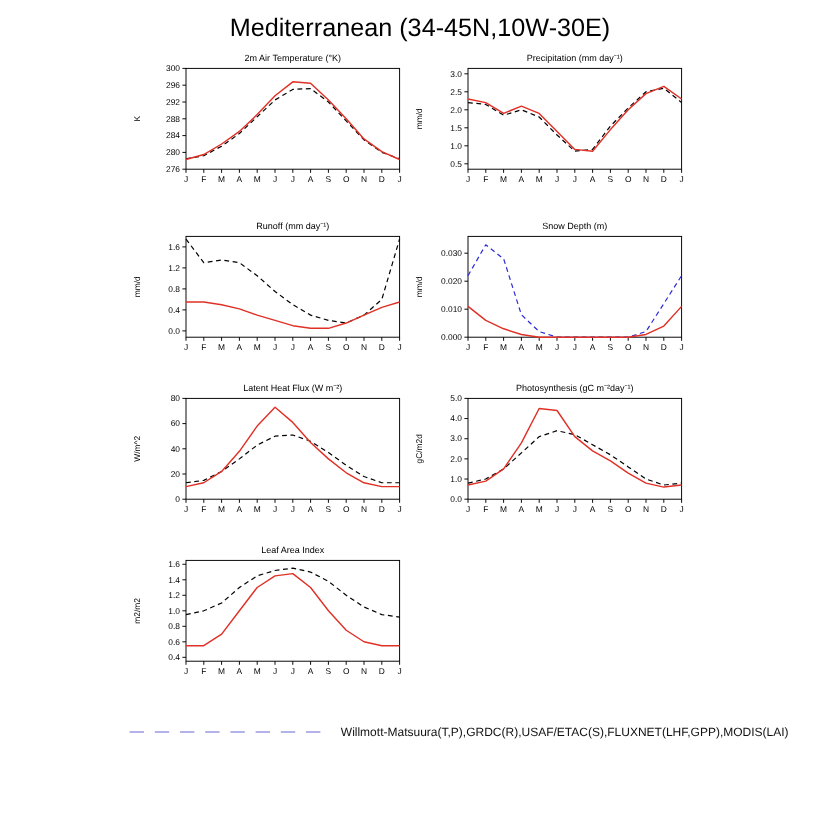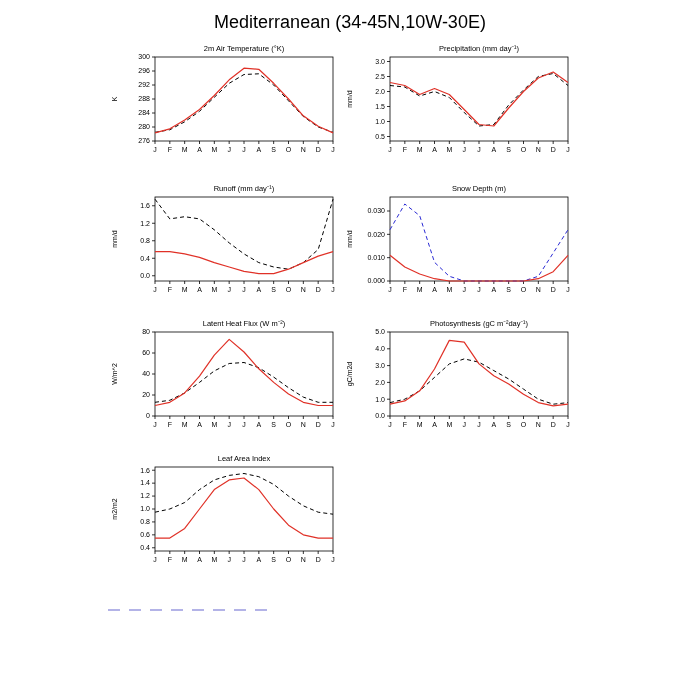--- a/index.html
+++ b/index.html
@@ -2,21 +2,21 @@
 <html><head>
 <meta charset="utf-8">
 <style>
   html,body{margin:0;padding:0;background:#ffffff;}
   .canvas{
     position:relative;width:700px;height:700px;background:#ffffff;
     font-family:"Liberation Sans", sans-serif;color:#000;overflow:hidden;
   }
   .main-title{
     position:absolute;top:12px;left:0;width:100%;text-align:center;
-    font-size:18px;color:#000;
+    font-size:21px;color:#000;
   }
   .panel{position:absolute;}
   .legend{position:absolute;left:106px;top:597px;}
   .legend-row{display:flex;align-items:center;height:26px;}
   .legend-label{font-size:10px;margin-left:10px;color:#111;white-space:nowrap;}
 </style>
 </head>
 <body>
 
 <div class="canvas">
@@ -333,16 +333,17 @@
       <text x="43" y="19.530769230769227" font-size="7px" text-anchor="end">1.6</text>
       <polyline points="48.0,59.2 62.8,56.0 77.7,49.5 92.5,36.6 107.3,26.9 122.2,22.4 137.0,20.5 151.8,23.7 166.7,31.4 181.5,43.1 196.3,52.8 211.2,59.2 226.0,61.2" fill="none" stroke="#000000" stroke-width="1" stroke-linejoin="round" stroke-dasharray="4 3"></polyline>
       <polyline points="48.0,85.1 62.8,85.1 77.7,75.4 92.5,56.0 107.3,36.6 122.2,26.9 137.0,25.0 151.8,36.6 166.7,56.0 181.5,72.2 196.3,81.8 211.2,85.1 226.0,85.1" fill="none" stroke="#e03127" stroke-width="1.2" stroke-linejoin="round"></polyline>
     </svg>
 
   <div class="legend">
     <div class="legend-row">
       <svg width="168" height="12">
           <line x1="2" y1="6" x2="166" y2="6" stroke="#9b9bdf" stroke-width="1.3" stroke-dasharray="12 9"></line>
         </svg>
+      <span class="legend-label">Willmott-Matsuura(T,P),GRDC(R),USAF/ETAC(S),FLUXNET(LHF,GPP),MODIS(LAI)</span>
     </div>
   </div>
 
 </div>
 
 </body></html>

